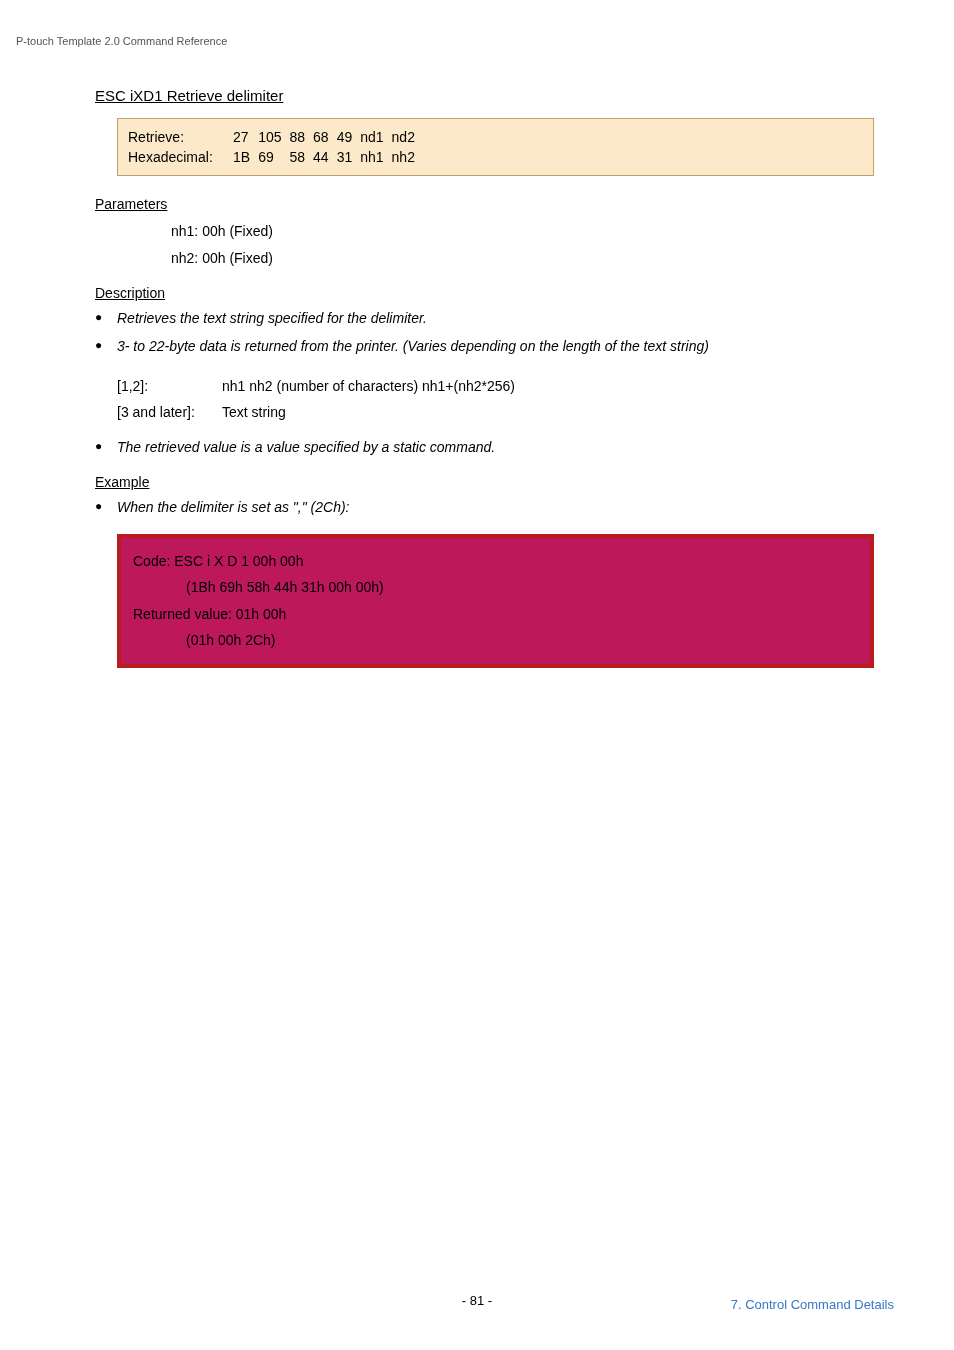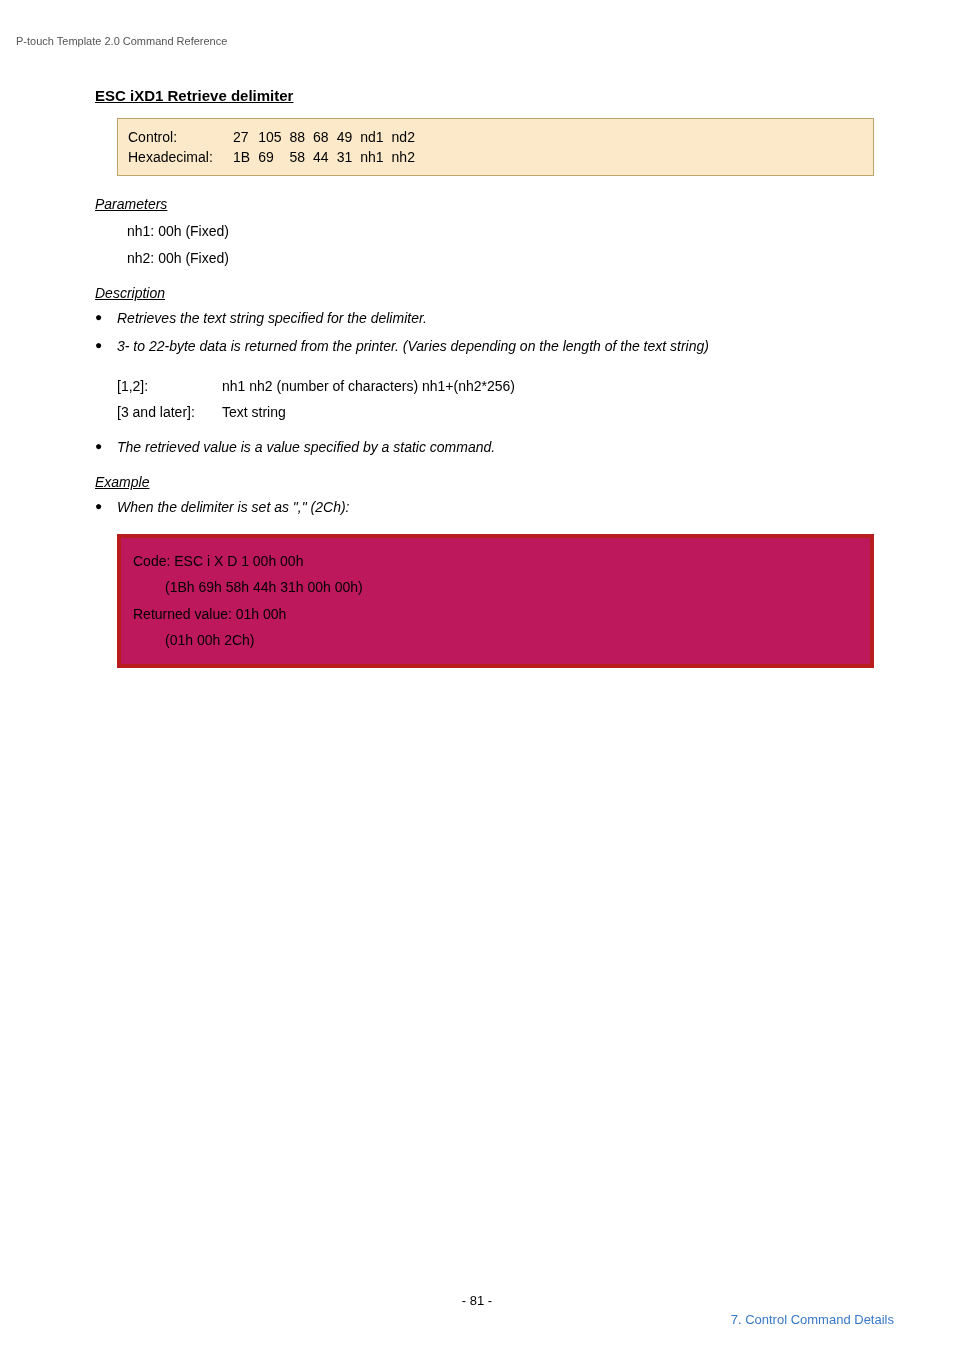--- a/index.html
+++ b/index.html
@@ -15,21 +15,21 @@
   .header {
     text-align: left;
     padding: 35px 80px 0 16px;
     font-size: 11px;
     color: #555;
   }
   .content {
     padding: 40px 80px 0 95px;
   }
   .title {
-    font-weight: bold;
+    font-weight: normal;
     text-decoration: underline;
     font-size: 15px;
     margin-bottom: 14px;
   }
   .codebox {
     border: 1px solid #bfa46a;
     background: #fce9c9;
     padding: 8px 10px;
     margin-bottom: 20px;
     margin-left: 22px;
@@ -41,24 +41,23 @@
   .codebox td {
     padding: 2px 8px 2px 0;
     white-space: nowrap;
   }
   .codebox td.lbl { width: 105px; }
   .codebox .blue { color: #3878c8; }
   .section-h {
     text-decoration: underline;
     font-size: 14px;
     margin-bottom: 6px;
-    font-style: italic;
   }
   .param-lines {
-    margin-left: 32px;
+    margin-left: 76px;
     line-height: 1.9;
     margin-bottom: 14px;
   }
   .bullets {
     list-style: none;
     margin-bottom: 14px;
     font-style: italic;
   }
   .bullets > li {
     position: relative;
@@ -80,53 +79,53 @@
   }
   .sublines .row { display: flex; }
   .sublines .key { width: 105px; }
   .example-box {
     border: 4px solid #b91c1c;
     background: #be185d;
     padding: 10px 12px;
     margin-left: 22px;
     line-height: 1.9;
   }
-  .example-box .indent { margin-left: 32px; }
+  .example-box .indent { margin-left: 53px; }
   .footer {
     position: absolute;
     bottom: 42px;
     left: 0;
     right: 0;
     text-align: center;
     font-size: 13px;
   }
   .footer-right {
     position: absolute;
-    bottom: 23px;
+    bottom: 38px;
     right: 60px;
     color: #3878c8;
     font-size: 13px;
   }
 </style>
 </head>
 <body>
 
 <div class="header">
   <span>P-touch Template 2.0 Command Reference</span>
 </div>
 
 <div class="content">
 
   <div class="title">ESC iXD1   Retrieve delimiter</div>
 
   <div class="codebox">
     <table>
       <tbody>
       <tr>
-        <td class="lbl">Control:</td>
+        <td class="lbl">Retrieve:</td>
         <td>27</td>
         <td>105</td>
         <td>88</td>
         <td>68</td>
         <td>49</td>
         <td>nd1</td>
         <td>nd2</td>
       </tr>
       <tr>
         <td class="lbl">Hexadecimal:</td>

